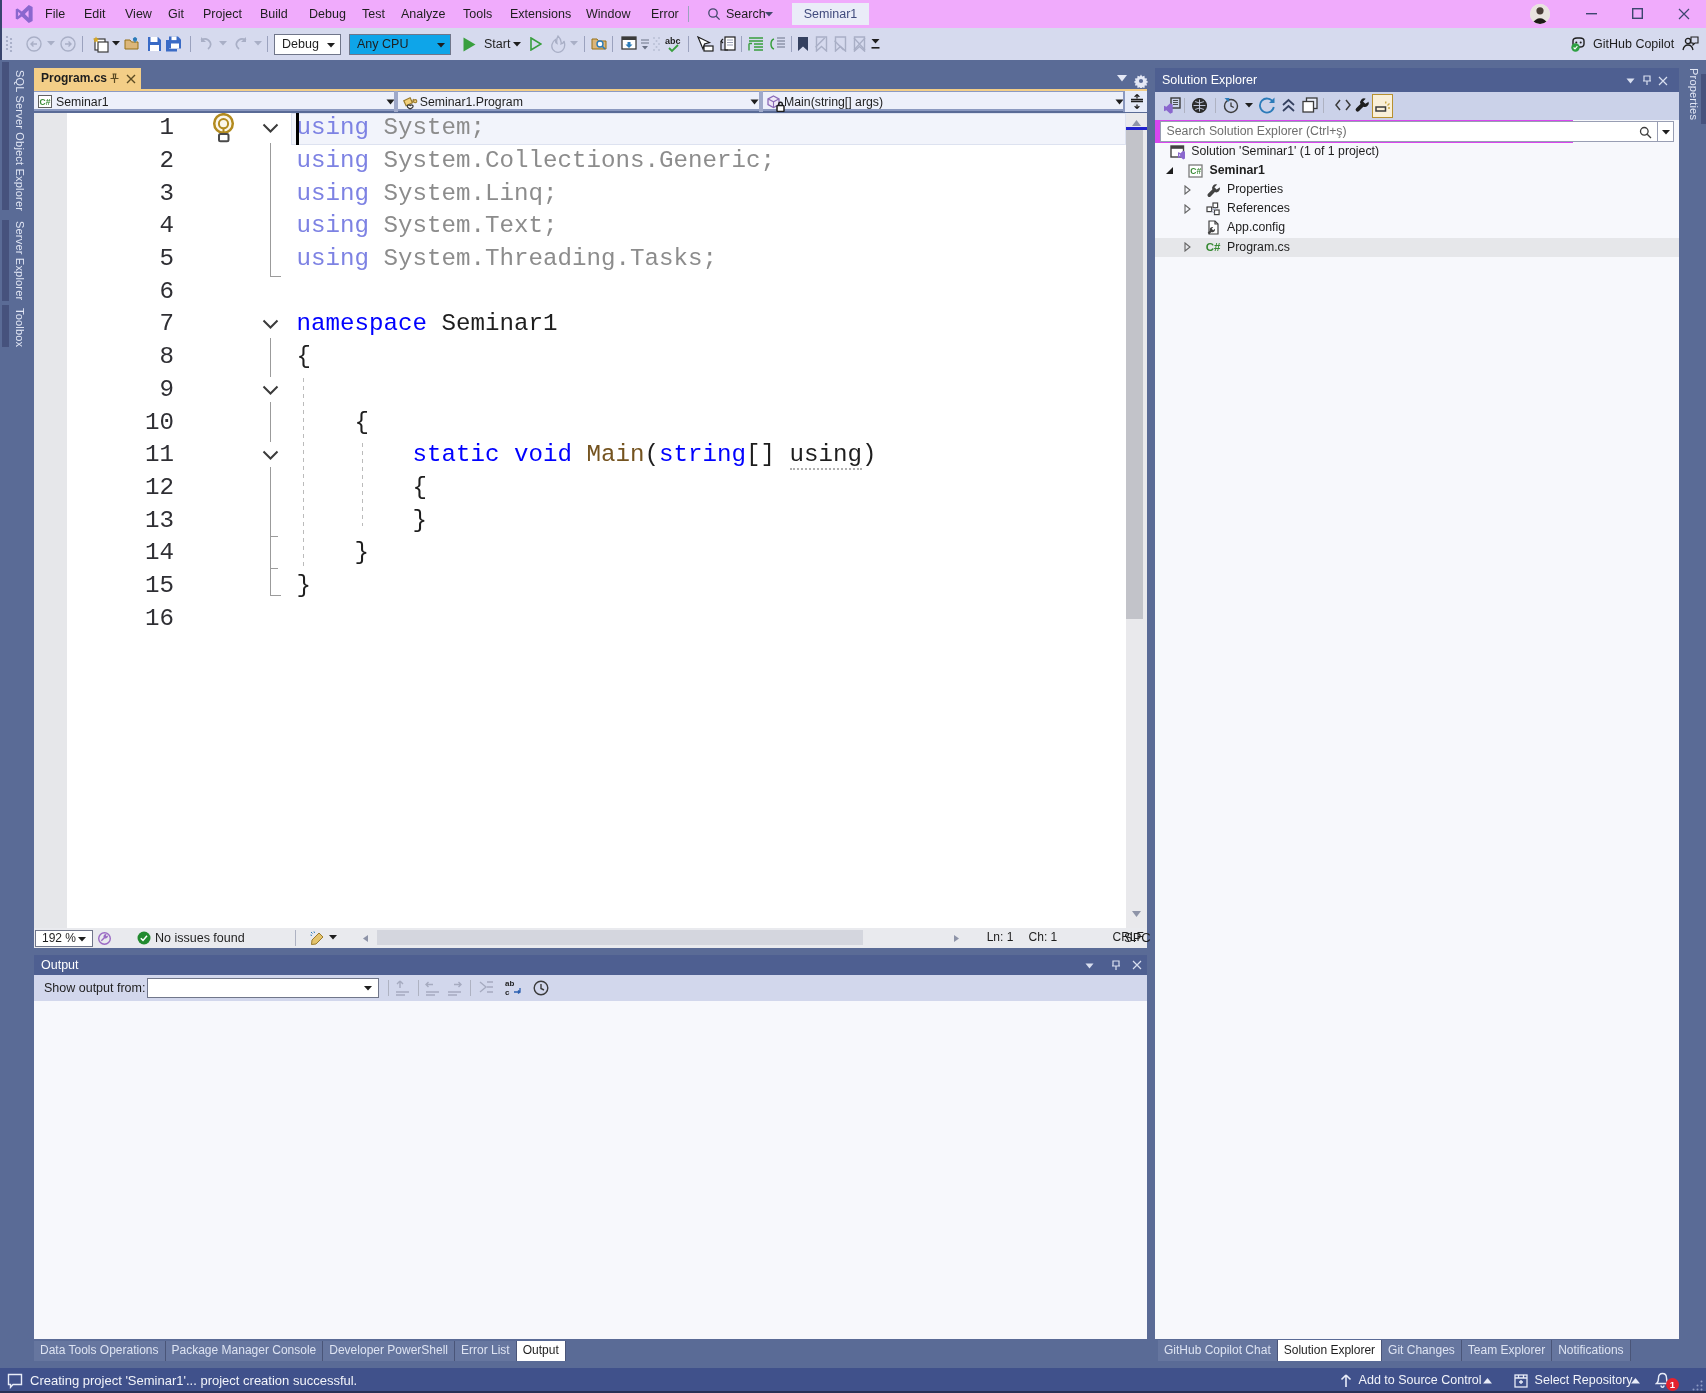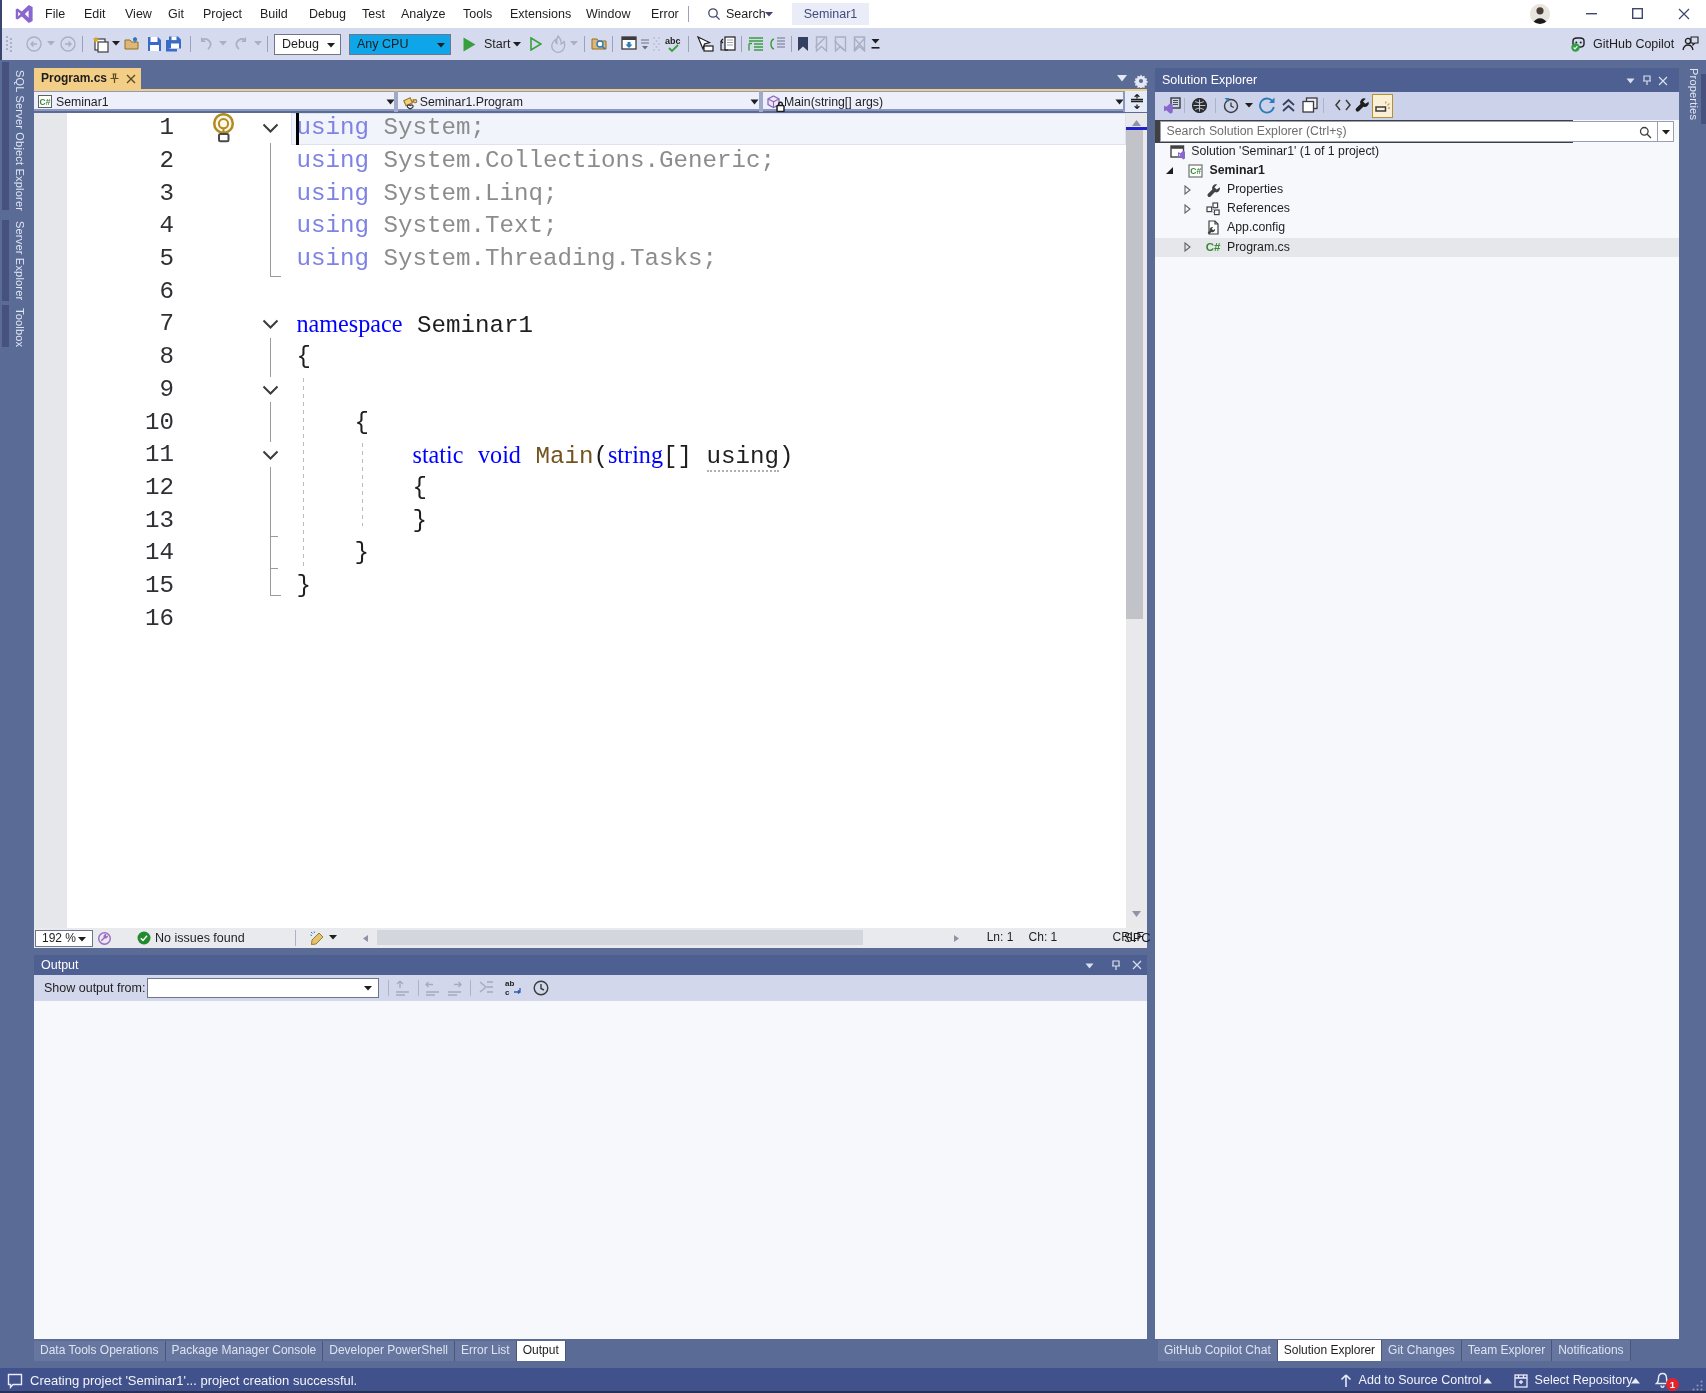--- a/index.html
+++ b/index.html
@@ -1,43 +1,43 @@
 <!DOCTYPE html>
 <html><head>
 <meta charset="utf-8">
 <style>
   * { margin:0; padding:0; box-sizing:border-box; }
   html,body { width:1706px; height:1393px; overflow:hidden; }
   body { font-family:"Liberation Sans", sans-serif; background:#5A6B96; position:relative; color:#1E1E1E; }
   .abs { position:absolute; }
   svg { display:block; }
   
-  #titlebar { position:absolute; left:0; top:0; width:1706px; height:28px; background:#ffffff; }
+  #titlebar { position:absolute; left:0; top:0; width:1706px; height:28px; background:#f0abfc; }
   #toolbar  { position:absolute; left:0; top:28px; width:1706px; height:32px; background:#D6DAEE; }
   .menuitem { position:absolute; top:0; height:28px; line-height:28px; font-size:12.5px; color:#1E1E1E; }
   
   #editor { position:absolute; left:34px; top:68px; width:1113px; height:880px; }
   #edtab { position:absolute; left:0; top:0; width:107px; height:20.5px; background:#F3CE87; }
   #goldline { position:absolute; left:0; top:20.5px; width:1113px; height:2.5px; background:#F3CE87; }
   #crumbs { position:absolute; left:0; top:23px; width:1113px; height:19.5px; background:#EDF0FA; border-top:1px solid #8C9AC2; border-bottom:2px solid #8B99C0; }
   #codearea { position:absolute; left:0; top:44.5px; width:1113px; height:815.4px; background:#FFFFFF; overflow:hidden; }
   #indmargin { position:absolute; left:0; top:0; width:33.4px; height:100%; background:#E6E7EA; }
   .lnum { position:absolute; left:94px; width:46px; text-align:right; font-family:"Liberation Mono",monospace; font-size:24.16px; line-height:32.7px; color:#2F2F34; }
   .cline { position:absolute; left:262.5px; font-family:"Liberation Mono",monospace; font-size:24.16px; line-height:32.7px; white-space:pre; letter-spacing:0.002px; }
-  .ku { color:#7D82E3; } .gu { color:#8C8C8C; } .k { color:#0000FF;font-family:Liberation Serif, serif; } .t { color:#2B91AF; } .m { color:#74531F; }
+  .ku { color:#7D82E3; } .gu { color:#8C8C8C; } .k { color:#0000FF; } .t { color:#2B91AF; } .m { color:#74531F; }
   #edstatus { position:absolute; left:0; top:859.9px; width:1113px; height:20.1px; background:#E9EAEE; font-size:12.5px; }
   
   #output { position:absolute; left:34px; top:954.5px; width:1113px; height:384.5px; background:#F7F8FC; }
   #outhead { position:absolute; left:0; top:0; width:1113px; height:20.5px; background:#4E5F91; color:#FFFFFF; font-size:12.5px; }
   #outbar { position:absolute; left:0; top:20.5px; width:1113px; height:26px; background:#D2D7EC; }
   
   #sepanel { position:absolute; left:1155px; top:68px; width:523.5px; height:1271px; background:#F7F8FC; }
   #sehead { position:absolute; left:0; top:0; width:523.5px; height:24.4px; background:#4E5F91; color:#FFFFFF; font-size:12.5px; }
   #setoolbar { position:absolute; left:0; top:24.4px; width:523.5px; height:27.6px; background:#CBD2E9; }
-  #sesearch { position:absolute; left:0; top:52px; width:418px; height:23px; background:#404040; }
+  #sesearch { position:absolute; left:0; top:52px; width:418px; height:23px; background:#d946ef; }
   .trow { position:absolute; left:0; width:523.5px; height:19.1px; font-size:12.3px; line-height:19.1px; }
   
   #statusbar { position:absolute; left:0; top:1367.5px; width:1706px; height:25.5px; background:#40518B; color:#FFFFFF; }
   .btab { height:19.5px; line-height:19.5px; font-size:12px; color:#DDE3F2; background:#66769F; padding:0 6px; display:inline-block; vertical-align:top; border-right:1px solid #4A5578; }
   .btab.active { background:#FFFFFF; color:#1E1E1E; }
 </style>
 </head>
 <body>
 <div id="titlebar">
   <div class="abs" style="left:0;top:0;width:1.5px;height:60px;background:#39456E;z-index:5"></div>

